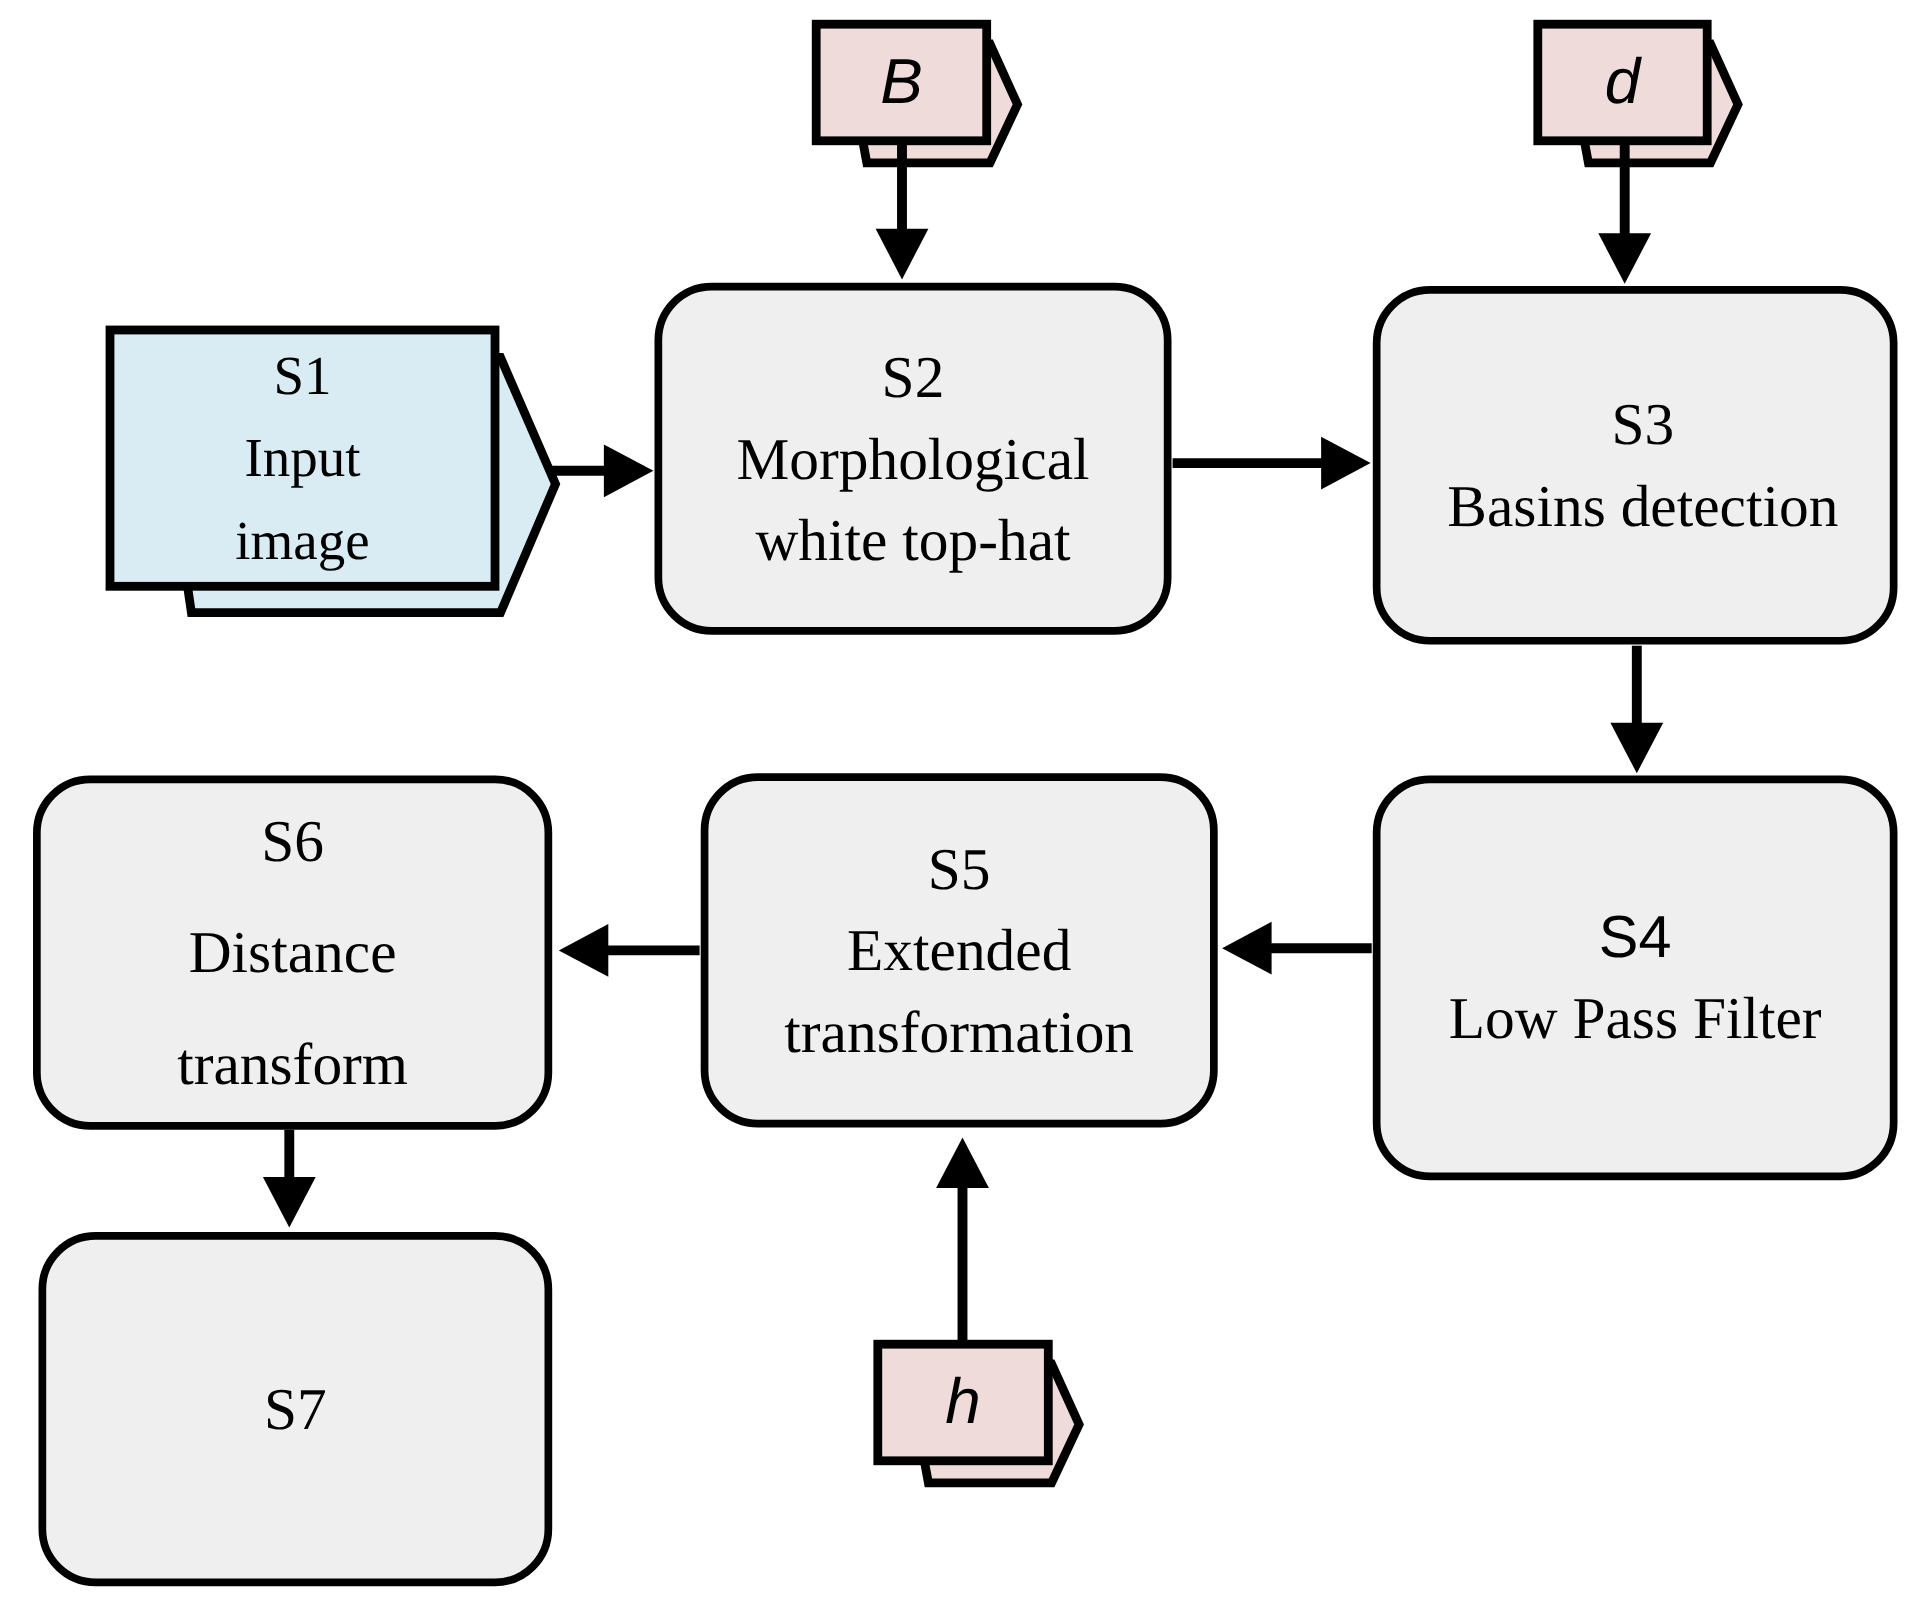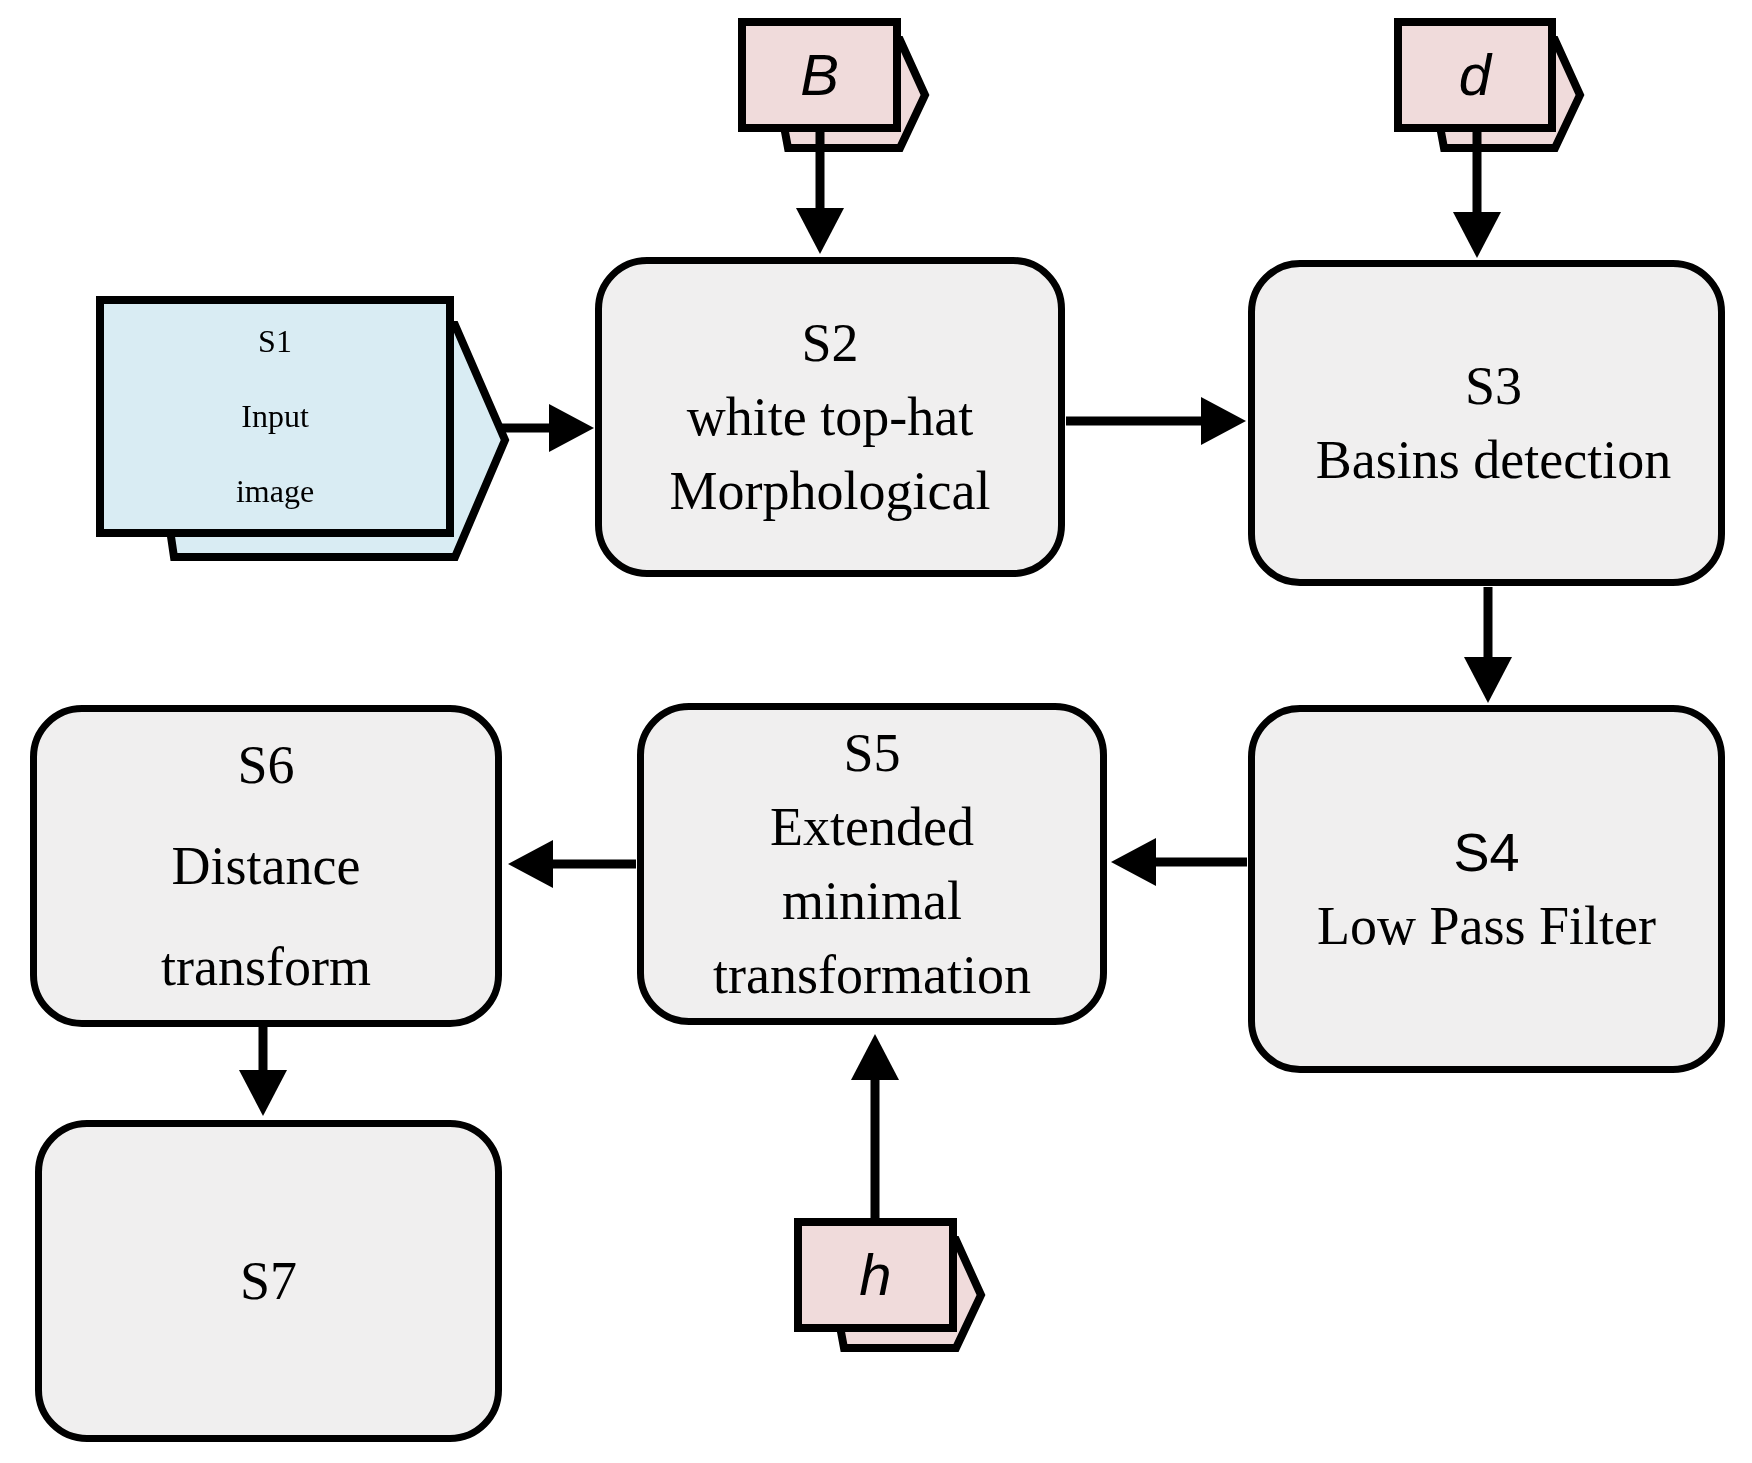--- a/index.html
+++ b/index.html
@@ -42,21 +42,21 @@
     position: absolute;
     display: flex;
     flex-direction: column;
     justify-content: center;
     align-items: center;
     text-align: center;
     color: #000000;
     pointer-events: none;
   }
   #s1-label {
-    font-size: 32px;
+    font-size: 50px;
     line-height: 75px;
   }
   .param-label {
     font-size: 58px;
     font-style: italic;
     font-family: "Liberation Sans", "DejaVu Sans", sans-serif;
     line-height: 1;
   }
 </style>
 </head>
@@ -119,38 +119,37 @@
       <polygon points="239,1070 287,1070 263,1116" stroke="none"></polygon>
     </g>
     <g fill="#000000" stroke="#000000">
       <line x1="875" y1="1221" x2="875" y2="1078" stroke-width="9"></line>
       <polygon points="851,1080 899,1080 875,1034" stroke="none"></polygon>
     </g>
   </svg>
 
   <div class="process" style="left:595px; top:257px; width:470px; height:320px;">
     <span class="ln">S2</span>
+    <span class="ln">Morphological</span>
     <span class="ln">white top-hat</span>
-    <span class="ln">Morphological</span>
   </div>
 
   <div class="process" style="left:1248px; top:260px; width:477px; height:326px;padding-left:14px;">
     <span class="ln">S3</span>
     <span class="ln">Basins detection</span>
   </div>
 
   <div class="process" style="left:1248px; top:705px; width:477px; height:368px;">
     <span class="ln sans">S4</span>
     <span class="ln">Low Pass Filter</span>
   </div>
 
   <div class="process" style="left:637px; top:703px; width:470px; height:322px;">
     <span class="ln">S5</span>
     <span class="ln">Extended</span>
-    <span class="ln">minimal</span>
     <span class="ln">transformation</span>
   </div>
 
   <div class="process" style="left:30px; top:705px; width:472px; height:322px;gap:27px;">
     <span class="ln">S6</span>
     <span class="ln">Distance</span>
     <span class="ln">transform</span>
   </div>
 
   <div class="process" style="left:35px; top:1120px; width:467px; height:322px;align-items:center;">

